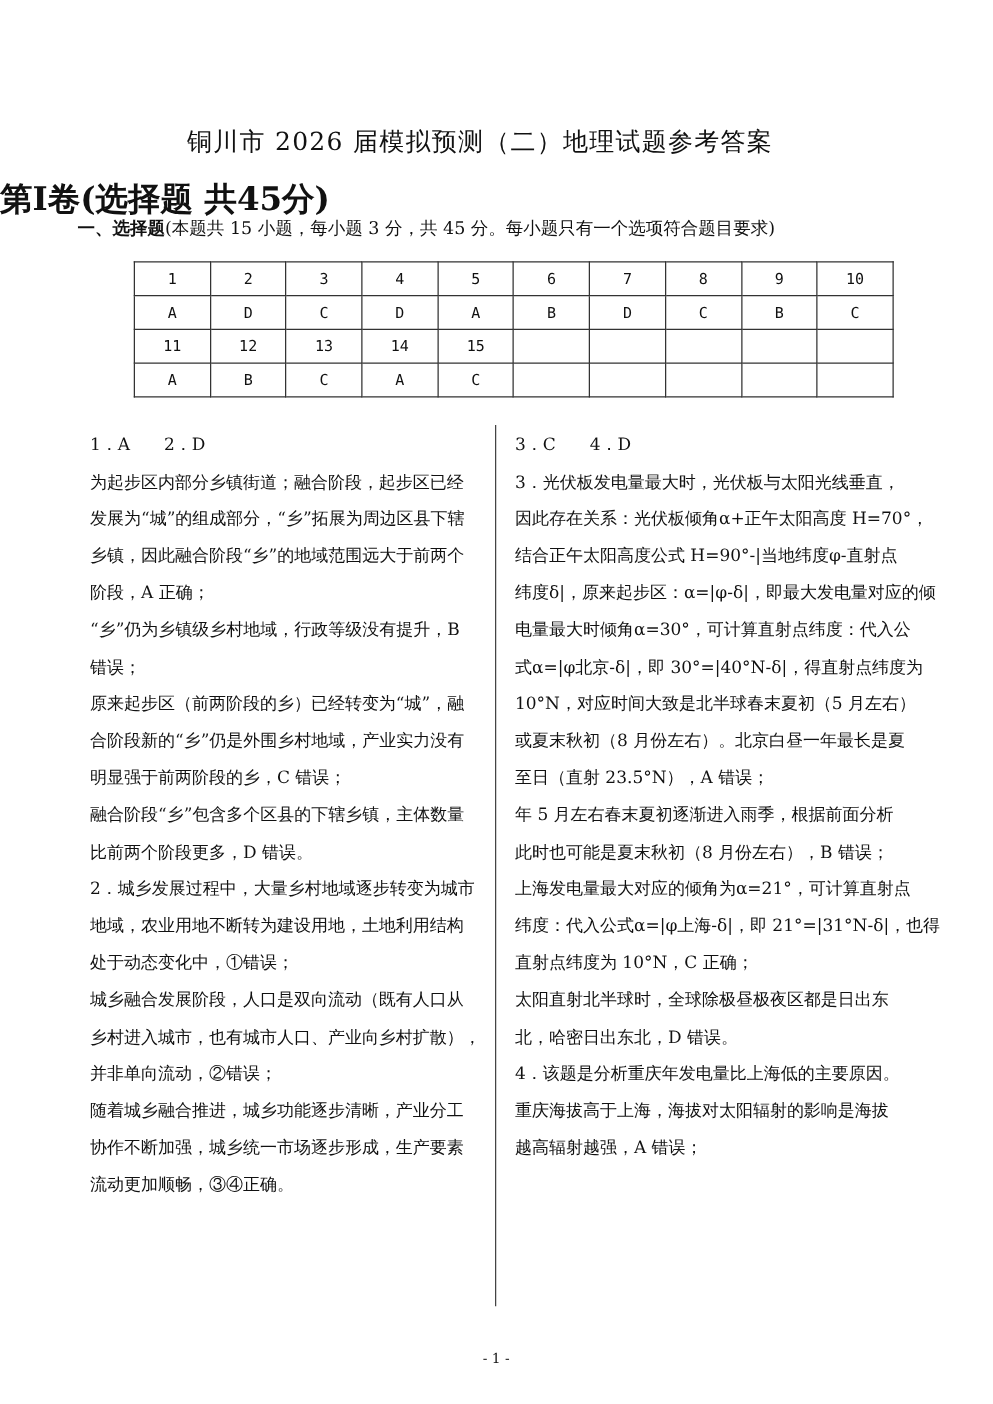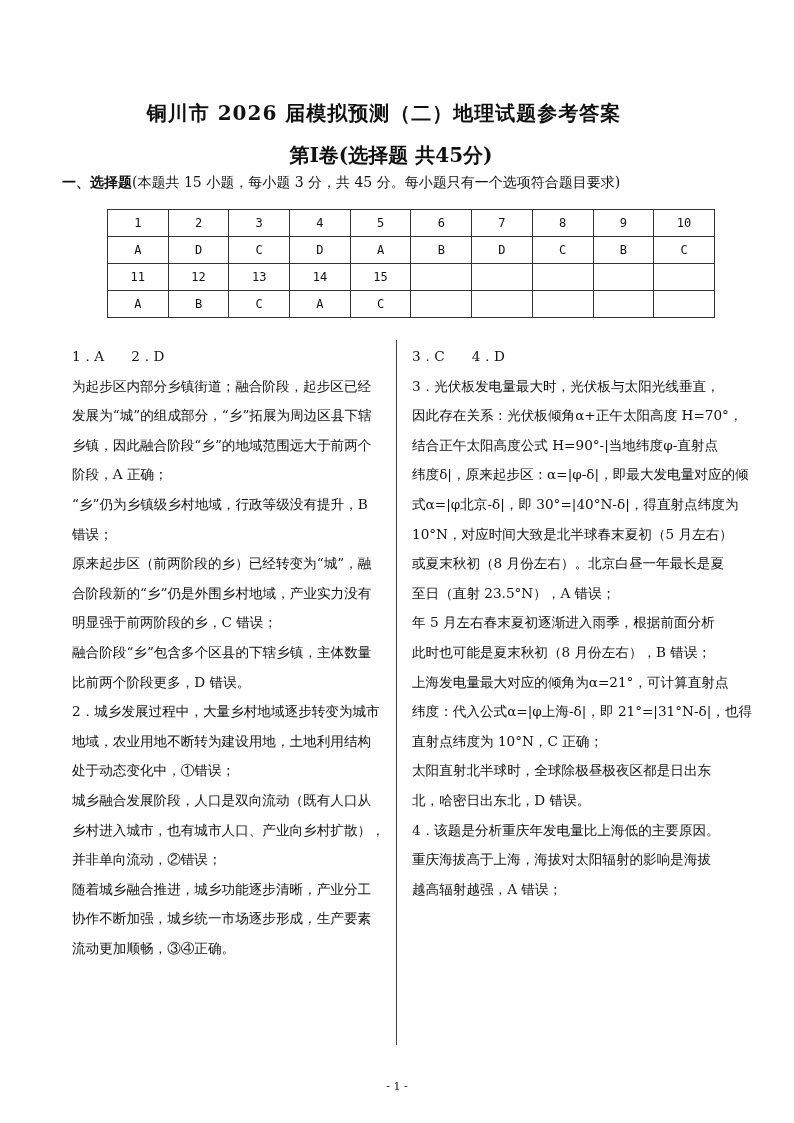--- a/index.html
+++ b/index.html
@@ -1,18 +1,18 @@
 <!DOCTYPE html>
 <html><head>
 <meta charset="utf-8">
 <style>
   html, body { margin: 0; padding: 0; background: #ffffff; }
   body { width: 794px; height: 1123px; position: relative; overflow: hidden; color: #111; font-family: "DejaVu Serif", "Liberation Serif", serif; }
-  .title { position: absolute; top: 100px; left: 0; width: 768px; text-align: center; font-size: 20px; font-weight: bold; letter-spacing: 1px; }
-  .subtitle { position: absolute; top: 142px; left: 0; width: 782px; text-align: center; font-size: 20px; font-weight: bold; }
+  .title { position: absolute; top: 100px; left: 0; width: 768px; text-align: center; font-size: 20px; font-weight: normal; letter-spacing: 1px; }
+  .subtitle { position: absolute; top: 142px; left: 0; width: 782px; font-size: 26px; font-weight: bold; }
   .section { position: absolute; top: 174px; left: 62px; font-size: 14px; }
   .section b { font-weight: bold; margin-top: 13px; }
   table.answers { position: absolute; top: 209px; left: 107px; width: 608px; border-collapse: collapse; font-size: 12px; font-family: "DejaVu Sans Mono", "Liberation Mono", monospace; }
   table.answers td { border: 1px solid #333; height: 26px; text-align: center; width: 10%; padding: 0; }
   .divider { position: absolute; top: 340px; left: 396px; width: 1px; height: 705px; background: #444; }
   .col { position: absolute; top: 342px; font-size: 13.6px; line-height: 29.6px; }
   .col.left { left: 72px; width: 316px; }
   .col.right { left: 412px; width: 372px; }
   .col p { margin: 0; }
   .footer { position: absolute; top: 1080px; left: 0; width: 794px; text-align: center; font-size: 11px; }
@@ -101,20 +101,21 @@
     <p>随着城乡融合推进，城乡功能逐步清晰，产业分工</p>
     <p>协作不断加强，城乡统一市场逐步形成，生产要素</p>
     <p>流动更加顺畅，③④正确。</p>
   </div>
 <div class="col right" id="right-col">
     <p>3．C　　4．D</p>
     <p>3．光伏板发电量最大时，光伏板与太阳光线垂直，</p>
     <p>因此存在关系：光伏板倾角α+正午太阳高度 H=70°，</p>
     <p>结合正午太阳高度公式 H=90°-|当地纬度φ-直射点</p>
     <p>纬度δ|，原来起步区：α=|φ-δ|，即最大发电量对应的倾</p>
+    <p>电量最大时倾角α=30°，可计算直射点纬度：代入公</p>
     <p>式α=|φ北京-δ|，即 30°=|40°N-δ|，得直射点纬度为</p>
     <p>10°N，对应时间大致是北半球春末夏初（5 月左右）</p>
     <p>或夏末秋初（8 月份左右）。北京白昼一年最长是夏</p>
     <p>至日（直射 23.5°N），A 错误；</p>
     <p>年 5 月左右春末夏初逐渐进入雨季，根据前面分析</p>
     <p>此时也可能是夏末秋初（8 月份左右），B 错误；</p>
     <p>上海发电量最大对应的倾角为α=21°，可计算直射点</p>
     <p>纬度：代入公式α=|φ上海-δ|，即 21°=|31°N-δ|，也得</p>
     <p>直射点纬度为 10°N，C 正确；</p>
     <p>太阳直射北半球时，全球除极昼极夜区都是日出东</p>

